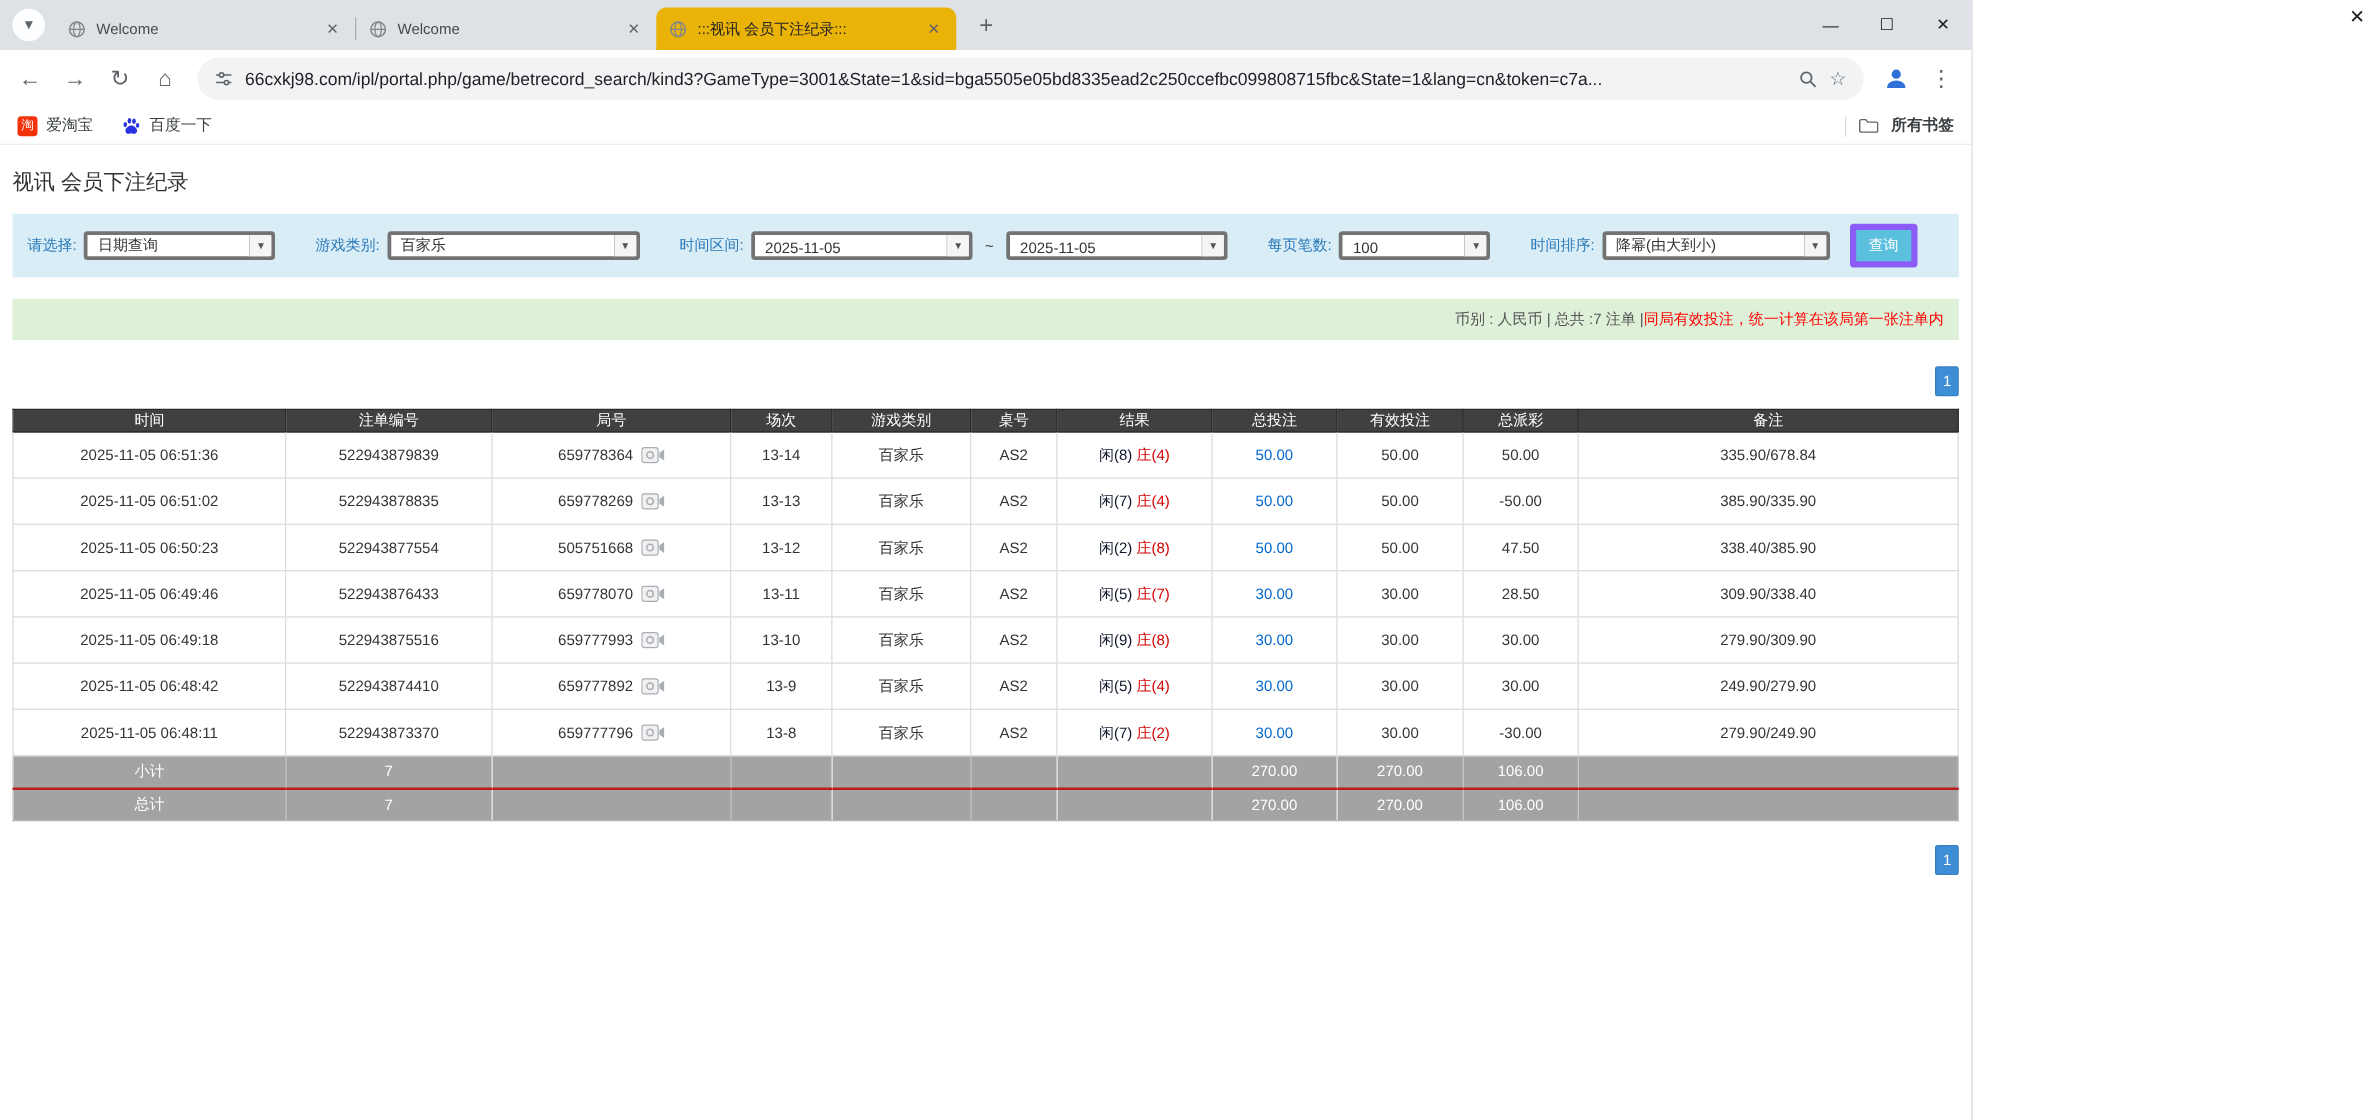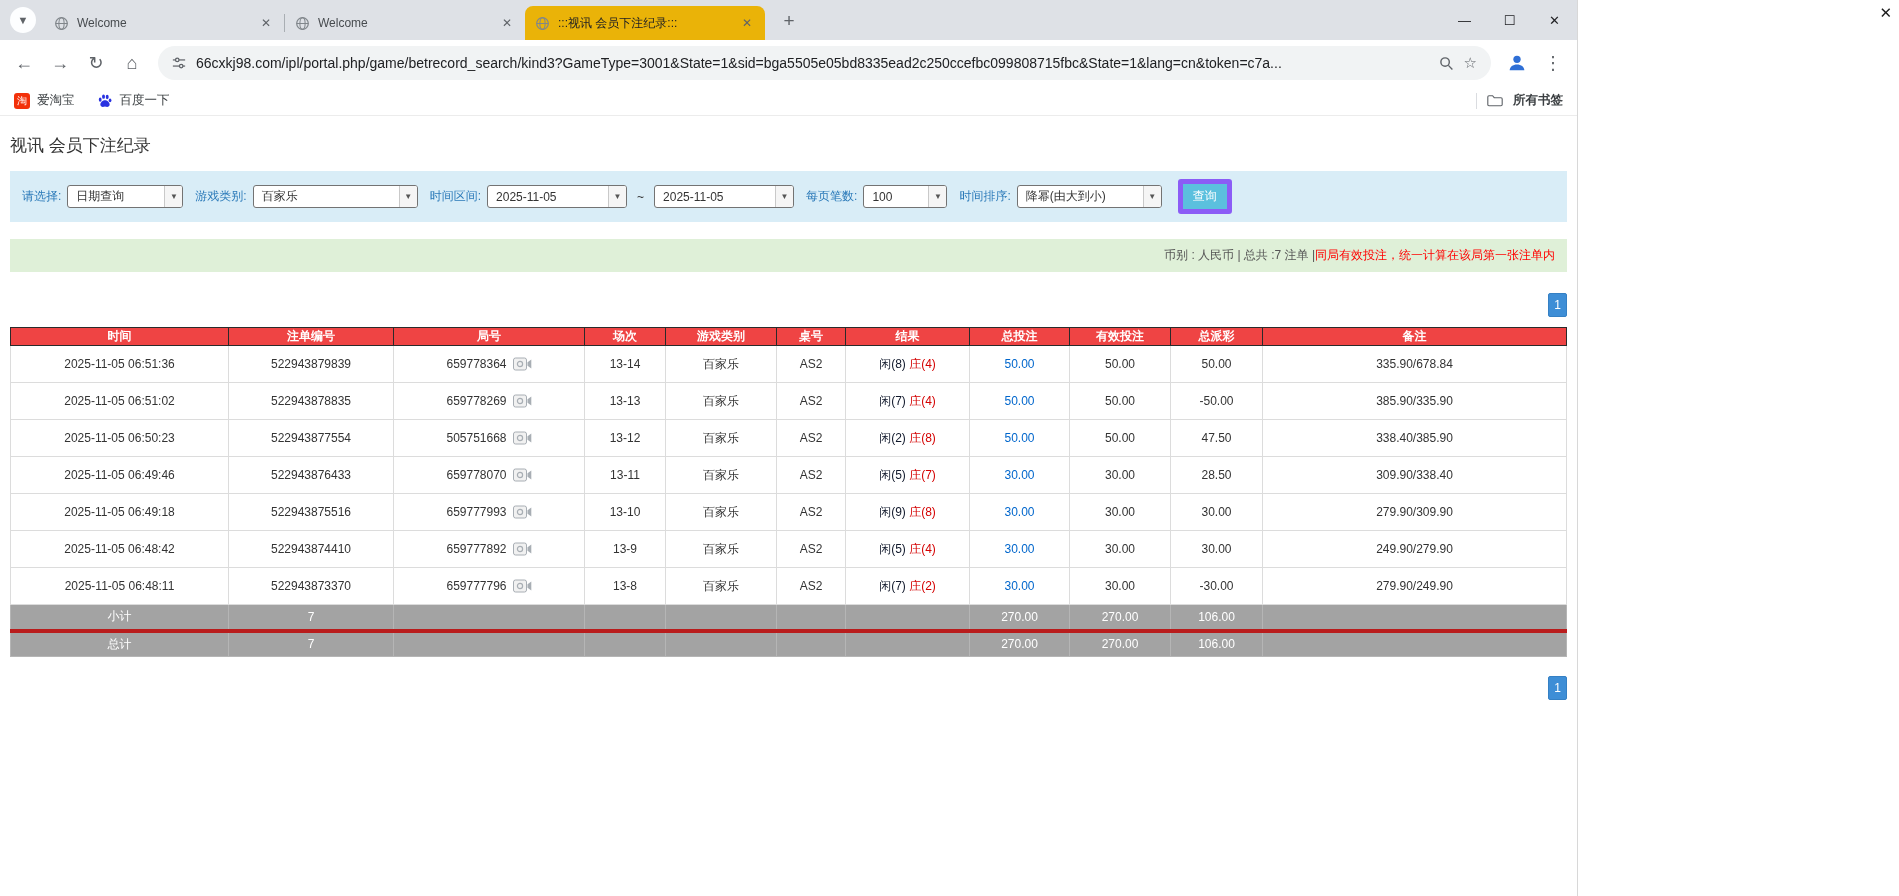--- a/index.html
+++ b/index.html
@@ -35,40 +35,40 @@
   .bk-item { display: flex; align-items: center; gap: 7px; cursor: pointer; }
   .bk-ico-taobao { width: 16px; height: 16px; background: #f3310a; border-radius: 3px; color: #fff; font-size: 10px; line-height: 16px; text-align: center; display: inline-block; }
   .bk-right { margin-left: auto; display: flex; align-items: center; gap: 10px; font-weight: bold; }
   .bk-sep { width: 1px; height: 16px; background: #dadce0; }
 
   
   .pagearea { padding: 8px 10px 0; background: #fff; }
   .page-title { font-size: 17px; color: #333; font-weight: 400; margin: 10px 0 14px; }
 
   .filterbar { background: #d9edf7; padding: 8px 12px; display: flex; align-items: center; font-size: 12px; gap: 6px; }
-  .flabel { color: #2b7ab9; margin-left: 6px; white-space: nowrap; }
+  .flabel { color: #2b7ab9; margin-left: 26px; white-space: nowrap; }
   .flabel:first-child { margin-left: 0; }
-  .combo { display: inline-flex; background: #fff; border: 1px solid #737373; height: 23px; align-items: center; border-radius: 3px; cursor: pointer; }
+  .combo { display: inline-flex; background: #fff; border: 3px solid #737373; height: 23px; align-items: flex-end; border-radius: 3px; cursor: pointer; gap: 33px; }
   .combo .val { padding: 0 8px; color: #333; overflow: hidden; white-space: nowrap; }
   .combo .cbtn { width: 18px; align-self: stretch; border-left: 1px solid #c9c9c9; display: flex; align-items: center; justify-content: center; font-size: 8px; color: #555; background: #f5f5f5; border-radius: 0 2px 2px 0; }
   .tilde { color: #333; margin: 0 4px; }
   .search-btn { margin-left: 10px; background: #5bc0de; border: 5px solid #8b5cf6; color: #fff; font-size: 12px; padding: 4px 10px; border-radius: 3px; cursor: pointer; }
 
   .summarybar { margin-top: 17px; background: #dff0d8; padding: 8px 12px; display: flex; justify-content: flex-end; align-items: center; font-size: 12px; color: #555; }
   .summary-right { color: #ff0000; }
 
   .pagerow { display: flex; justify-content: flex-end; margin-top: 21px; }
   .pagerow.bottom { margin-top: 19px; }
   .page-btn { min-width: 16px; padding: 4px 5px; background: #3e8ed6; color: #fff; font-size: 12px; border: 1px solid #3580c4; border-radius: 2px; text-align: center; cursor: pointer; }
 
   .bet-table { margin-top: 10px; width: 100%; border-collapse: collapse; table-layout: fixed; font-size: 12px; }
-  .bet-table thead th { background: #ef4444; color: #fff; font-weight: bold; height: 14px; border: 1px solid #2a2a2a; padding: 0 2px; }
+  .bet-table thead th { background: #404040; color: #fff; font-weight: normal; height: 14px; border: 1px solid #2a2a2a; padding: 0 2px; }
   .bet-table tbody td { height: 37px; border: 1px solid #dcdcdc; text-align: center; color: #333; padding: 0 4px; background: #fff; overflow: hidden; }
   .bet-table tr.gray td { background: #a3a3a3; color: #fff; height: 26px; border: 1px solid #b5b5b5; }
-  .bet-table tr.gray.second td { border-top: 4px solid #b91c1c; margin-top: 16px; }
+  .bet-table tr.gray.second td { border-top: 2px solid #b91c1c; margin-top: 16px; }
   .link-blue { color: #0066cc; cursor: pointer; }
   .r-player { color: #0f172a; }
   .r-banker { color: #d40000; }
   td.neg { color: #e60000; }
   .round-wrap { display: inline-flex; align-items: center; gap: 6px; }
   .vid-ico { display: inline-flex; align-items: center; cursor: pointer; }
 
   .outer-close { position: absolute; top: 4px; right: 7px; font-size: 15px; color: #1a1a1a; cursor: pointer; }
   svg { display: block; }
 </style>

